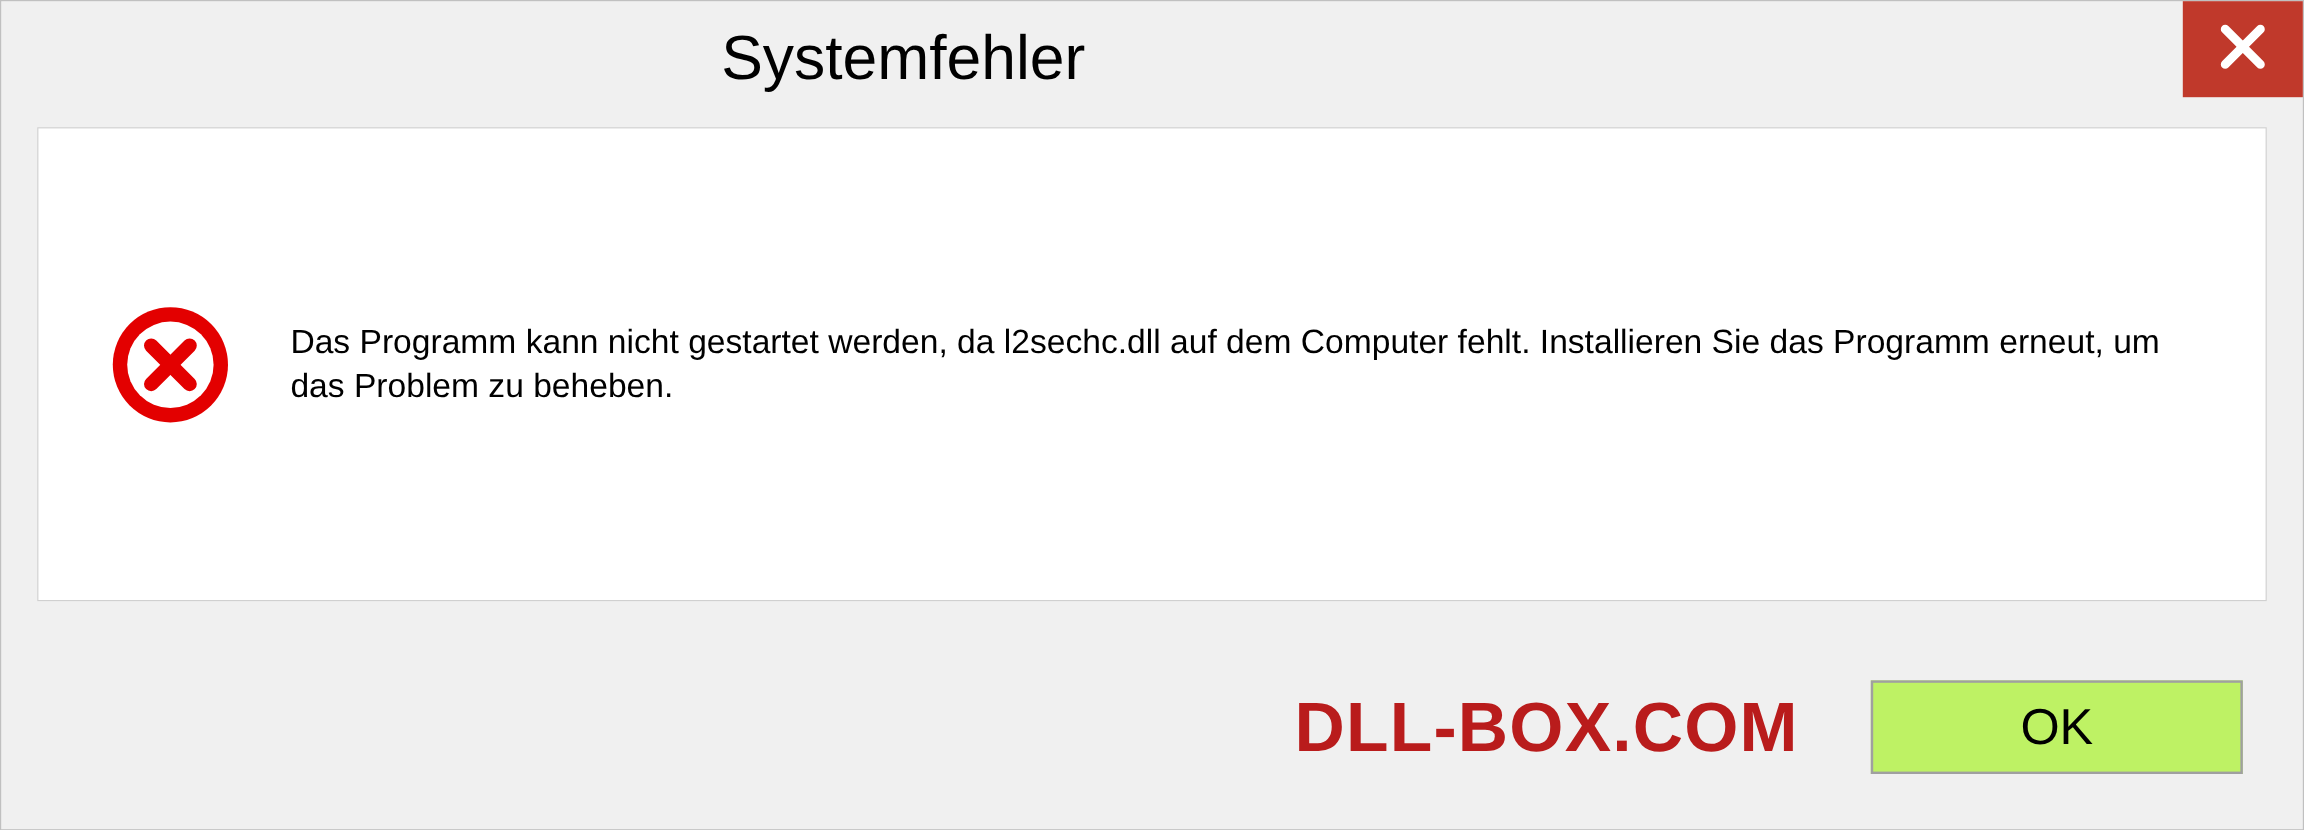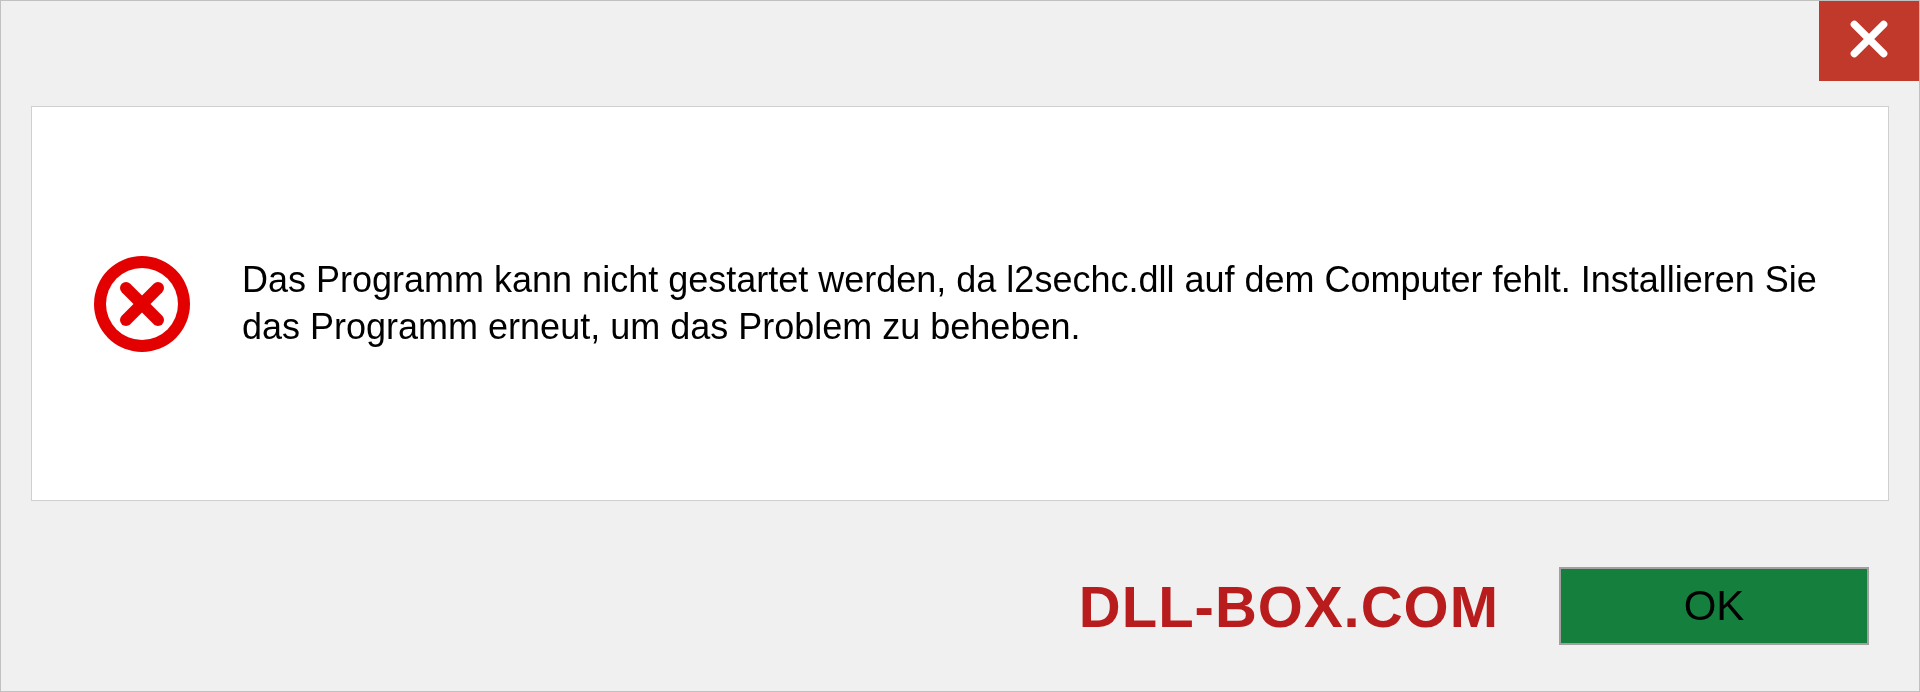--- a/index.html
+++ b/index.html
@@ -58,21 +58,21 @@
       align-items: center;
       padding: 0 60px;
     }
     .error-icon {
       flex-shrink: 0;
       width: 100px;
       height: 100px;
       margin-right: 50px;
     }
     .message {
-      font-size: 36px;
+      font-size: 28px;
       line-height: 1.3;
       color: #000;
       font-weight: 400;
     }
     .footer {
       position: absolute;
       bottom: 40px;
       left: 0;
       right: 0;
       height: 90px;
@@ -85,34 +85,35 @@
       font-size: 58px;
       font-weight: 900;
       color: #b91c1c;
       letter-spacing: 1px;
       font-family: Arial, sans-serif;
       margin-right: 60px;
     }
     .ok-btn {
       width: 310px;
       height: 78px;
-      background: #15803d;
+      background: #bef264;
       border: 2px solid #a0a0a0;
       font-size: 42px;
       color: #000;
       cursor: pointer;
       font-family: inherit;
     }
   </style>
 </head>
 <body>
 
 <div class="dialog">
 
   <div class="titlebar">
+    <div class="title">Systemfehler</div>
     <div class="close-btn">
       <span>
         <svg viewBox="0 0 24 24" fill="none" stroke="#ffffff" stroke-width="4" stroke-linecap="round">
           <line x1="4" y1="4" x2="20" y2="20"></line>
           <line x1="20" y1="4" x2="4" y2="20"></line>
         </svg>
       </span>
     </div>
   </div>
 

